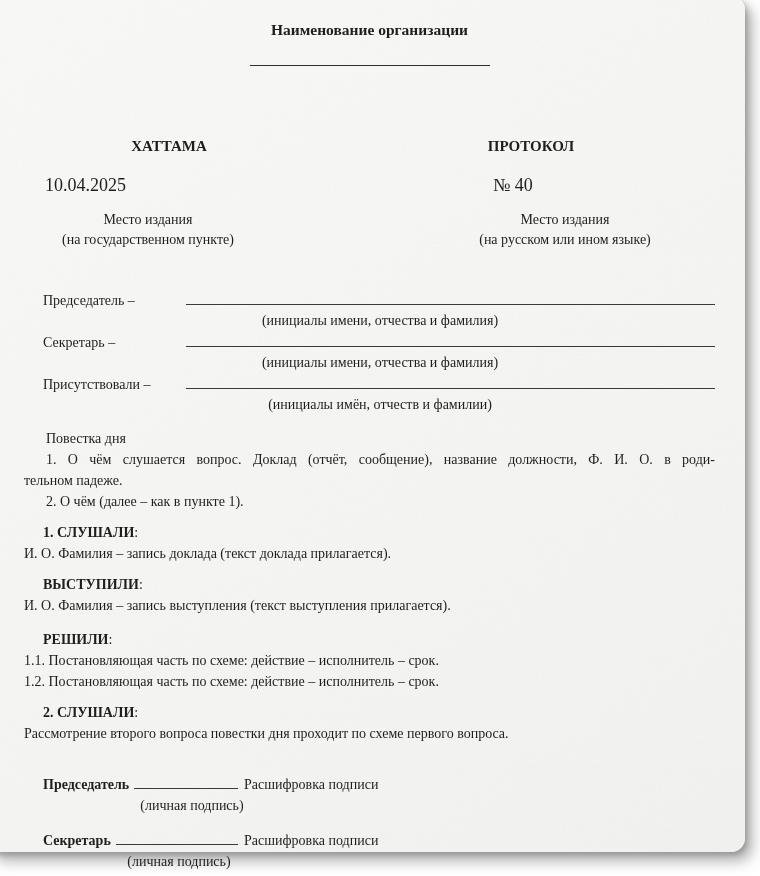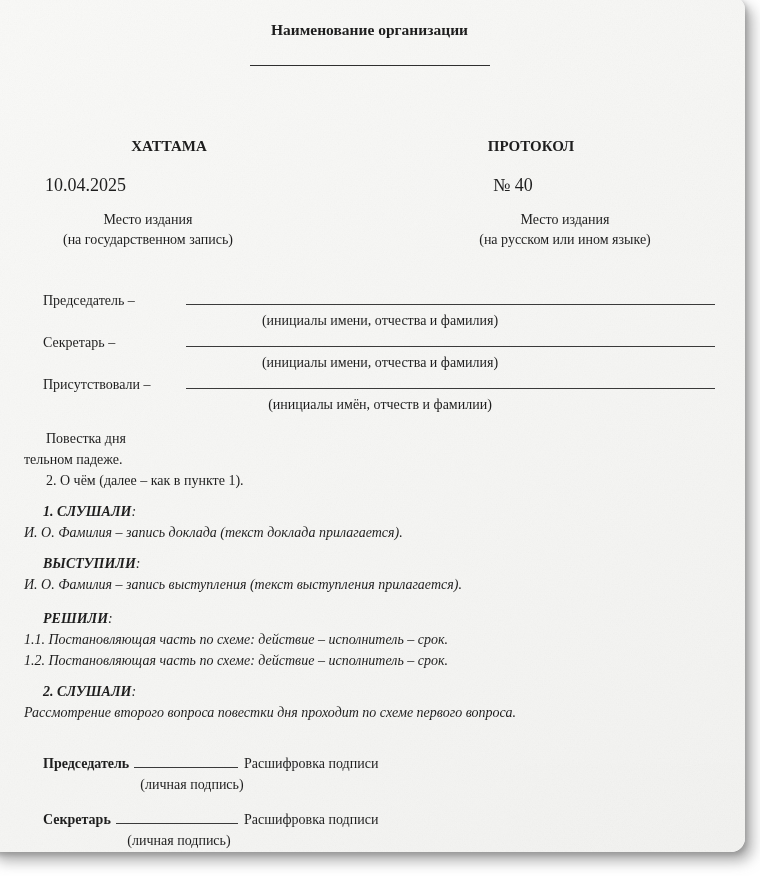--- a/index.html
+++ b/index.html
@@ -60,21 +60,21 @@
   .hdr-place.kz { padding-right: 32px; }
   .hdr-place.ru { padding-right: 20px; }
   .roles { margin-top: 39px; }
   .role-row { display: flex; align-items: baseline; padding-left: 19px; line-height: 20px; }
   .role-label { display: inline-block; width: 143px; white-space: nowrap; }
   .role-line { flex: 1; height: 16px; border-bottom: 1px solid #3a3a3a; }
   .role-hint { margin-left: 159px; width: 394px; text-align: center; line-height: 20px; }
   .agenda { margin-top: 13px; line-height: 21px; }
   .ind { padding-left: 22px; }
   .jline { text-align: justify; text-align-last: justify; padding-left: 22px; }
-  .sec { margin-top: 10px; line-height: 21px; font-style: italic; }
+  .sec { margin-top: 10px; line-height: 21px; }
   .sec.gap13 { margin-top: 13px; }
   .sec-head { padding-left: 19px; }
   .sec-head .b { font-weight: bold; }
   .sigs { margin-top: 29px; }
   .sig { line-height: 21px; }
   .sig + .sig { margin-top: 13px; }
   .sig-row { display: flex; align-items: baseline; padding-left: 19px; }
   .sig-left { display: flex; width: 195px; align-items: baseline; }
   .sig-label { font-weight: bold; white-space: nowrap; }
   .sig-blank { flex: 1; height: 16px; border-bottom: 1px solid #3a3a3a; margin-left: 5px; }
@@ -99,21 +99,21 @@
 
     <div class="org-title">Наименование организации</div>
     <div class="org-blank"></div>
 
     <div class="hdr-grid">
       <div class="hdr-col">
         <div class="hdr-title kz">ХАТТАМА</div>
         <div class="hdr-num-row hdr-date">10.04.2025</div>
         <div class="hdr-place kz">
           <div>Место издания</div>
-          <div>(на государственном запись)</div>
+          <div>(на государственном пункте)</div>
         </div>
       </div>
       <div class="hdr-col">
         <div class="hdr-title ru">ПРОТОКОЛ</div>
         <div class="hdr-num-row hdr-no">№ 40</div>
         <div class="hdr-place ru">
           <div>Место издания</div>
           <div>(на русском или ином языке)</div>
         </div>
       </div>
@@ -134,20 +134,21 @@
 
       <div class="role-row">
         <span class="role-label">Присутствовали –</span>
         <span class="role-line"></span>
       </div>
       <div class="role-hint">(инициалы имён, отчеств и фамилии)</div>
     </div>
 
     <div class="agenda">
       <div class="ind">Повестка дня</div>
+      <div class="jline">1. О чём слушается вопрос. Доклад (отчёт, сообщение), название должности, Ф. И. О. в роди-</div>
       <div>тельном падеже.</div>
       <div class="ind">2. О чём (далее – как в пункте 1).</div>
     </div>
 
     <div class="sec">
       <div class="sec-head"><span class="b">1. СЛУШАЛИ</span><span>:</span></div>
       <div>И. О. Фамилия – запись доклада (текст доклада прилагается).</div>
     </div>
 
     <div class="sec">

